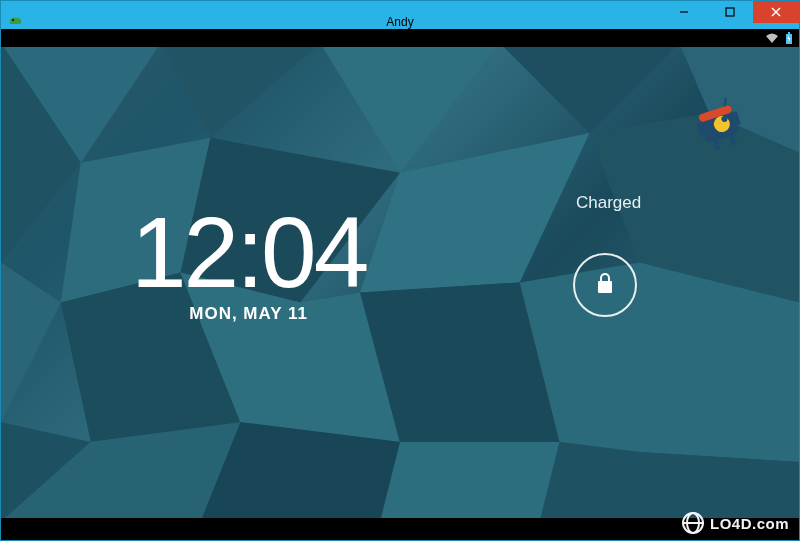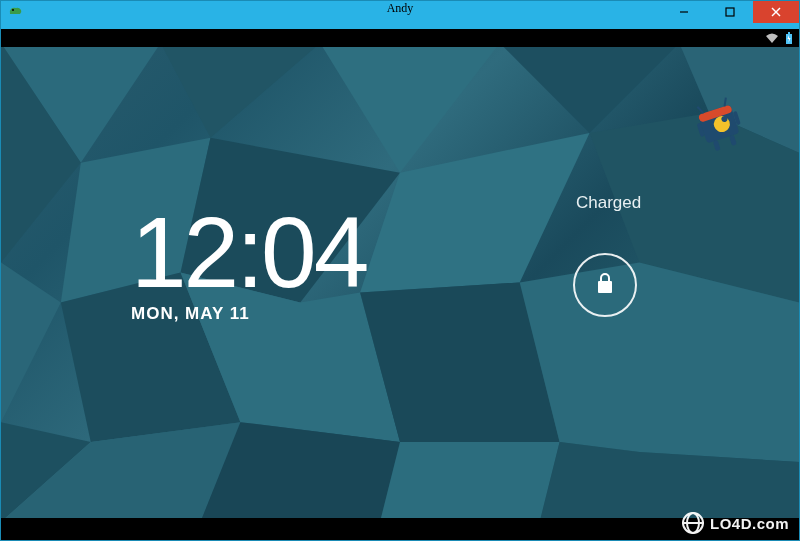--- a/index.html
+++ b/index.html
@@ -7,23 +7,22 @@
 .window {
   width: 800px; height: 541px;
   background: #29b3e6;
   border: 1px solid #1a8bb5;
   display: flex; flex-direction: column;
   position: relative;
 }
 .titlebar {
   height: 28px;
   background: #29b3e6;
-  display: flex; align-items: flex-start;
-  position: relative;
-  font-family: Liberation Serif, serif;
+  display: flex; align-items: flex-end;
+  position: relative;
 }
 .app-icon {
   width: 18px; height: 18px;
   margin-left: 6px;
   display: flex; align-items: center; justify-content: center;
 }
 .title-text {
   position: absolute;
   left: 50%; transform: translateX(-50%);
   color: #000; font-size: 12px;
@@ -63,21 +62,21 @@
 .poly-bg {
   position: absolute; inset: 0;
 }
 .lockscreen-content {
   position: absolute; inset: 0;
   color: #fff;
 }
 .clock-block {
   position: absolute;
   left: 130px; top: 155px;
-  text-align: left;
+  text-align: center;
 }
 .clock-time {
   font-size: 100px;
   font-weight: 100;
   letter-spacing: -3px;
   line-height: 1;
   font-family: "Helvetica Neue", Arial, sans-serif;
 }
 .clock-date {
   font-size: 17px;

